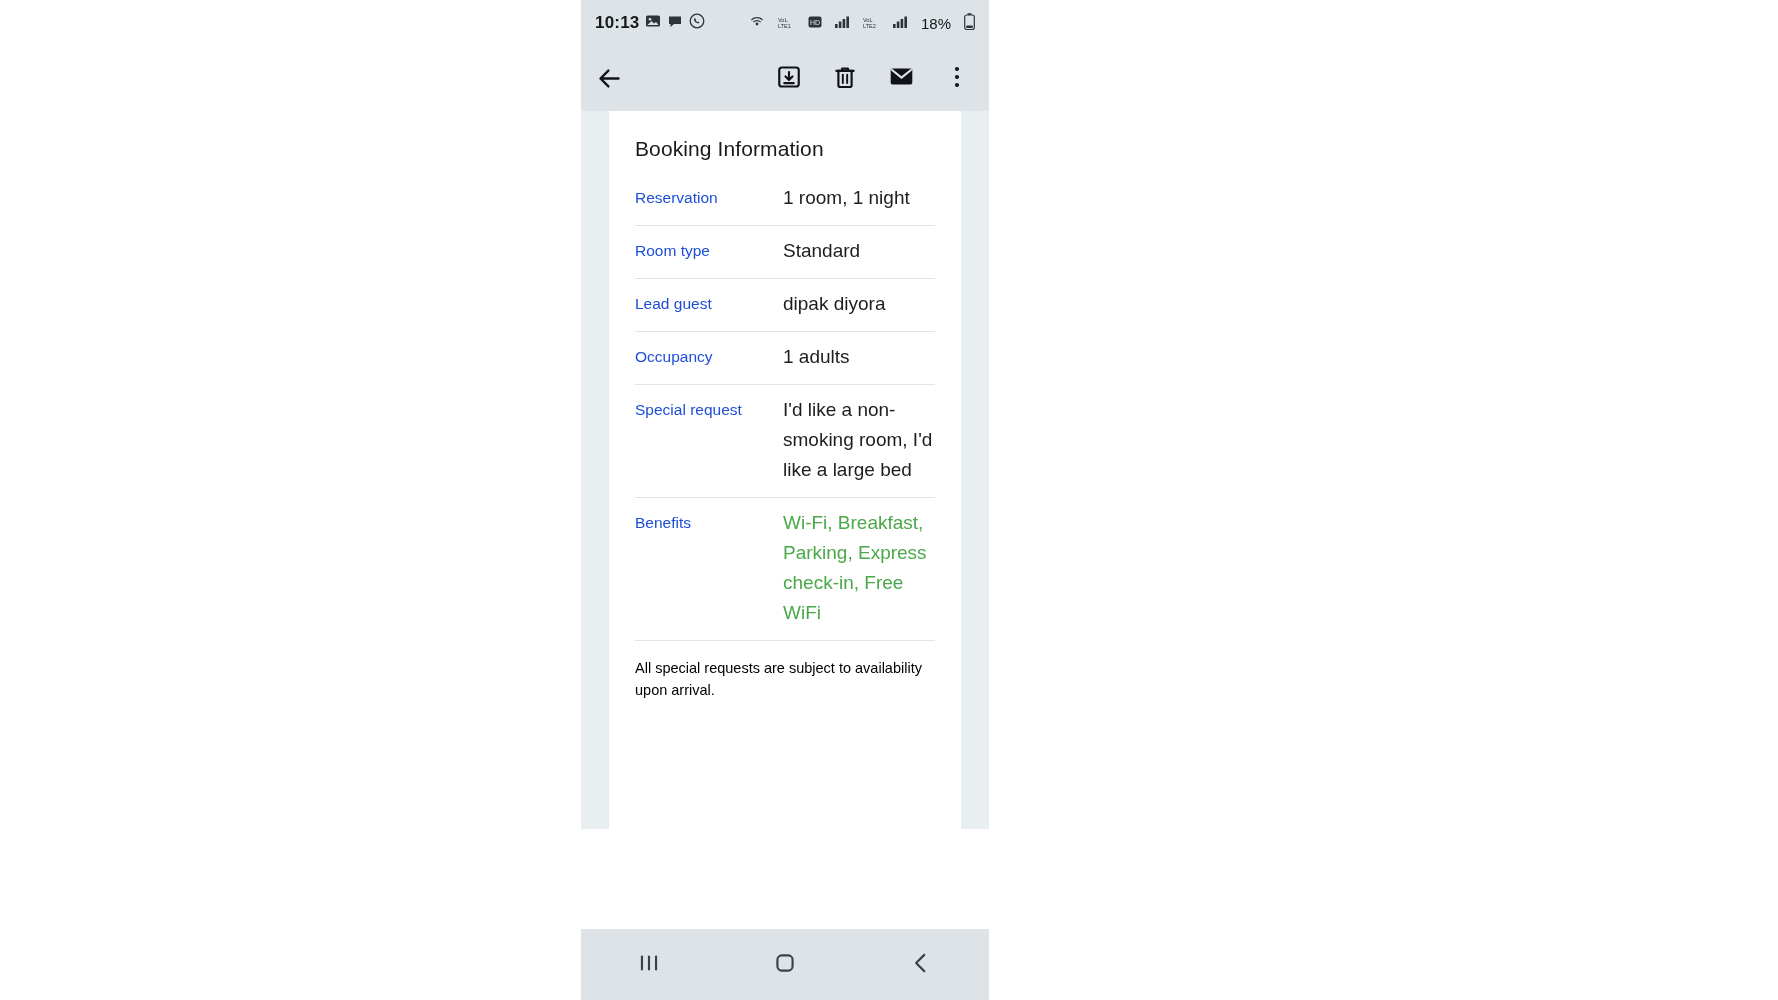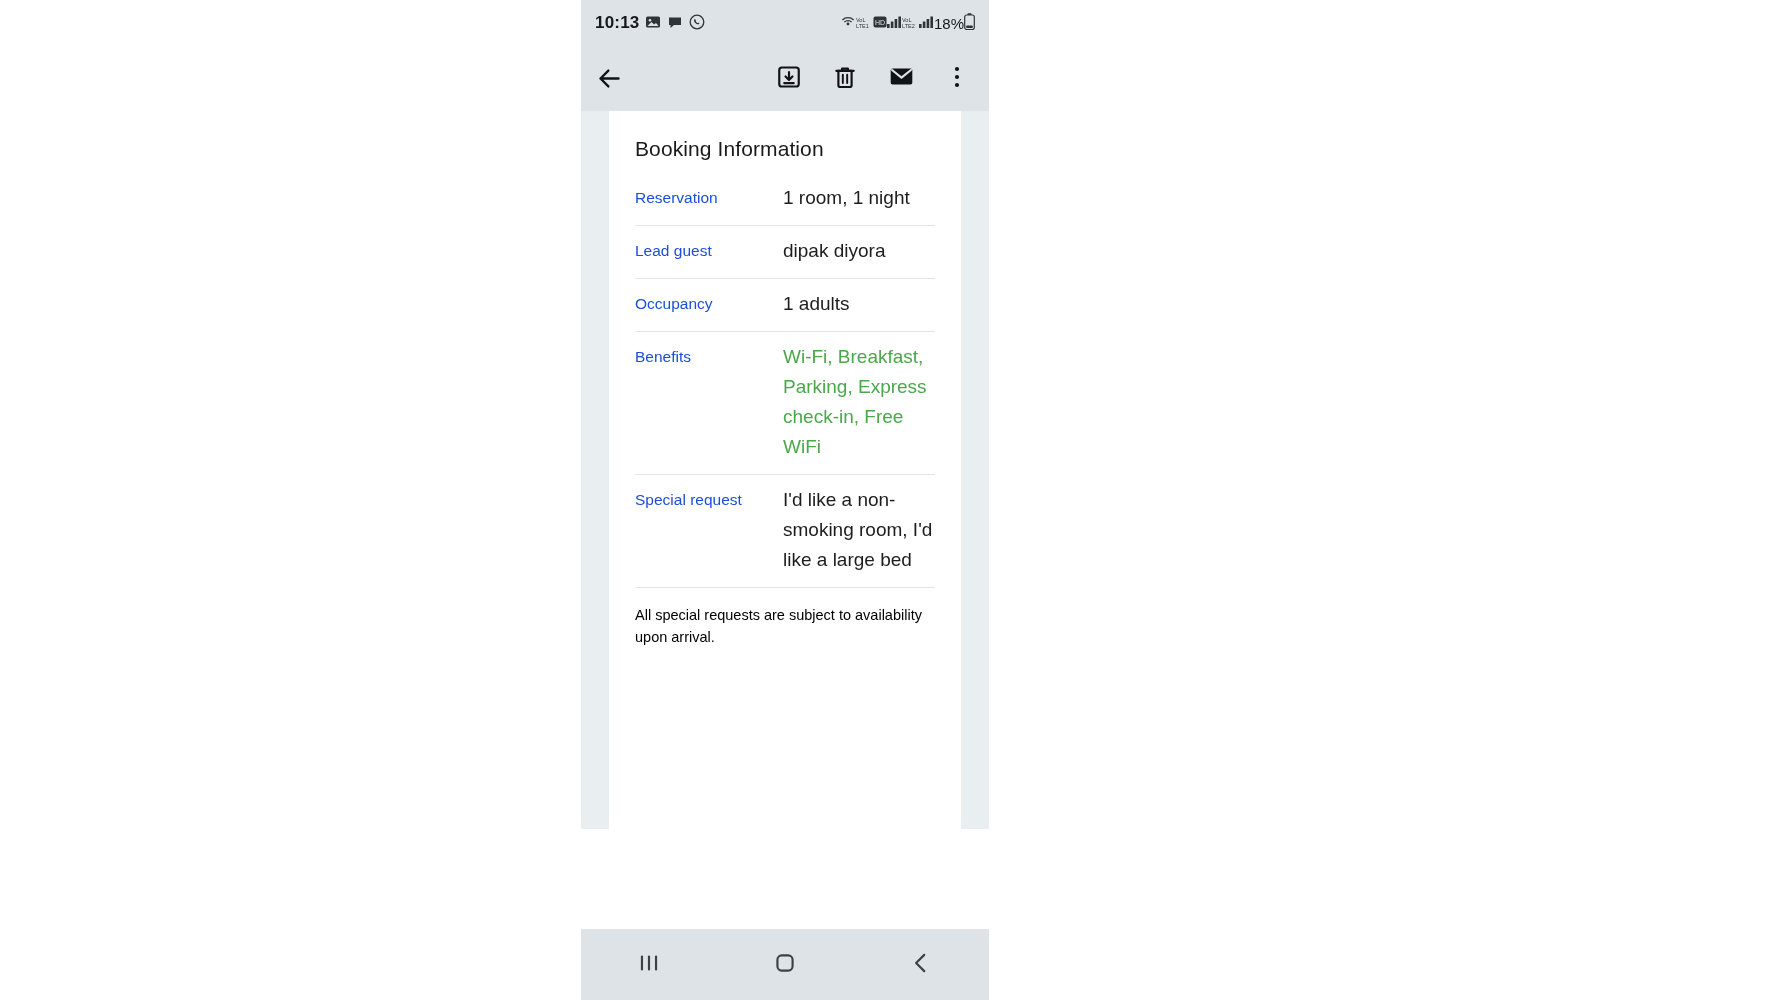--- a/index.html
+++ b/index.html
@@ -27,33 +27,33 @@
     height: 46px;
     background: #dde3e6;
     display: flex;
     align-items: center;
     padding: 0 14px;
     box-sizing: border-box;
     color: #15191c;
   }
   .status-left {
     display: flex;
-    align-items: flex-end;
+    align-items: flex-start;
     gap: 6px;
     flex: 1;
   }
   .clock {
     font-size: 17px;
     font-weight: 600;
     letter-spacing: 0.2px;
   }
   .status-right {
     display: flex;
     align-items: center;
-    gap: 0;
+    gap: 13px;
   }
   .battery-text {
     font-size: 15px;
     font-weight: 500;
   }
   .tiny-icon {
     display: inline-block;
     line-height: 1;
   }
 
@@ -295,39 +295,43 @@
 
   <div class="content-wrap">
     <div class="card">
       <h1 class="card-title">Booking Information</h1>
 
       <div class="row">
         <div class="label">Reservation</div>
         <div class="value">1 room, 1 night</div>
       </div>
 
+      <div class="row">
+        <div class="label">Room type</div>
+        <div class="value">Standard</div>
+      </div>
 
       <div class="row">
         <div class="label">Lead guest</div>
         <div class="value">dipak diyora</div>
       </div>
 
       <div class="row">
         <div class="label">Occupancy</div>
         <div class="value">1 adults</div>
       </div>
 
       <div class="row">
+        <div class="label">Special request</div>
+        <div class="value">I'd like a non-smoking room, I'd like a large bed</div>
+      </div>
+
+      <div class="row">
         <div class="label">Benefits</div>
         <div class="value green">Wi-Fi, Breakfast, Parking, Express check-in, Free WiFi</div>
-      </div>
-
-      <div class="row">
-        <div class="label">Special request</div>
-        <div class="value">I'd like a non-smoking room, I'd like a large bed</div>
       </div>
 
       <div class="footnote">All special requests are subject to availability upon arrival.</div>
     </div>
   </div>
 
   <div class="navbar">
     <div class="nav-btn">
       <span>
         <svg width="26" height="26" viewBox="0 0 24 24">

